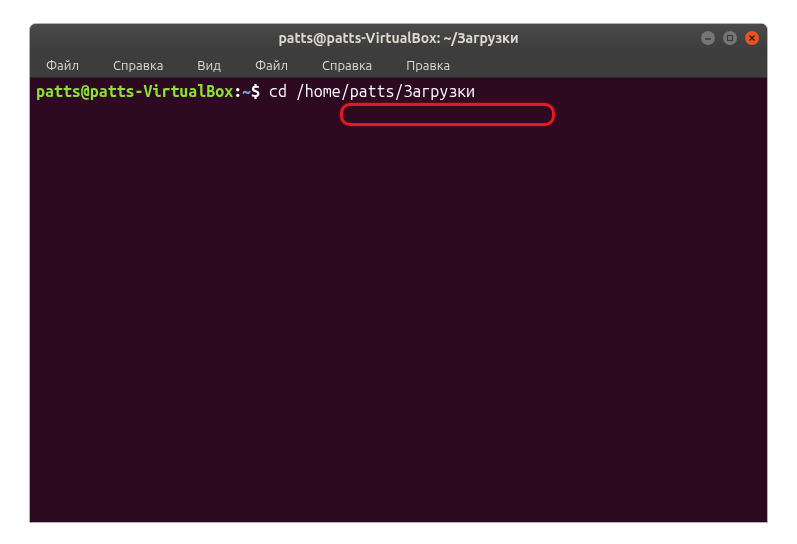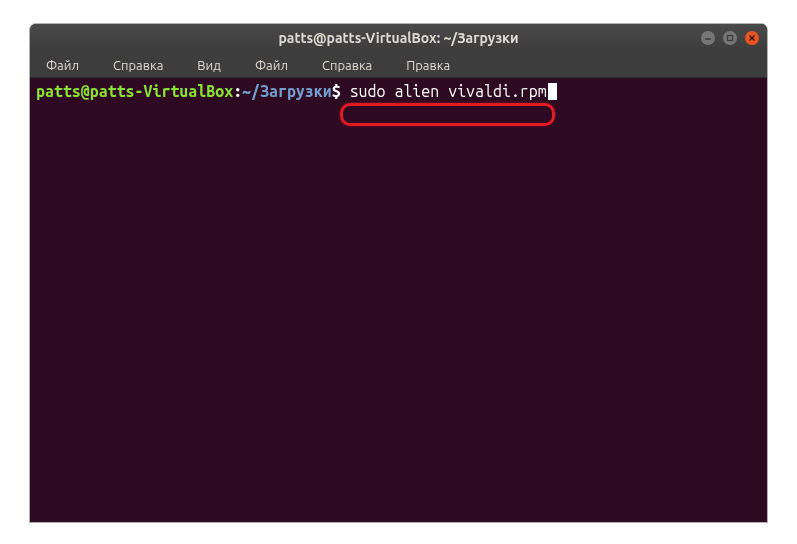--- a/index.html
+++ b/index.html
@@ -139,17 +139,17 @@
   <div class="menubar">
     <span class="menu-item">Файл</span>
     <span class="menu-item">Справка</span>
     <span class="menu-item">Вид</span>
     <span class="menu-item">Файл</span>
     <span class="menu-item">Справка</span>
     <span class="menu-item">Правка</span>
   </div>
 
   <div class="terminal-body">
-    <div class="line"><span class="prompt-user">patts@patts-VirtualBox</span><span class="prompt-colon">:</span><span class="prompt-path">~/Загрузки</span><span class="prompt-dollar">$</span><span class="cmd-text"> sudo alien vivaldi.rpm</span><span class="cursor"></span></div>
+    <div class="line"><span class="prompt-user">patts@patts-VirtualBox</span><span class="prompt-colon">:</span><span class="prompt-path">~</span><span class="prompt-dollar">$</span><span class="cmd-text"> cd /home/patts/Загрузки</span></div>
   </div>
 </div>
 
 <div class="highlight-box"></div>
 
 </body></html>

